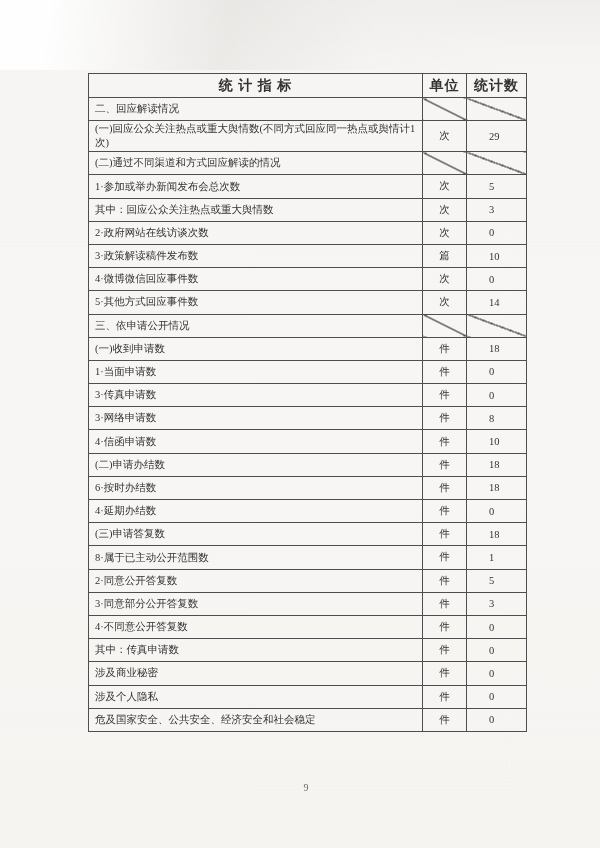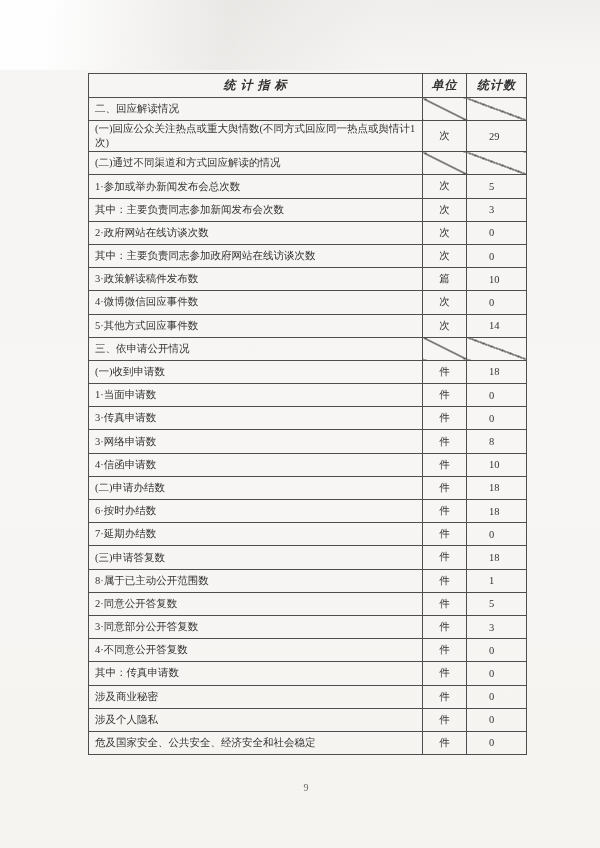--- a/index.html
+++ b/index.html
@@ -43,23 +43,22 @@
     font-weight: normal;
     vertical-align: middle;
     overflow: hidden;
   }
   .stats thead tr { height: 24px; }
   .stats tbody tr { height: 23.2px; }
   .stats tbody tr.tall { height: 31px; }
   .stats th {
     font-weight: bold;
     text-align: center;
-    font-size: 12px;
+    font-size: 14px;
     letter-spacing: 1px;
-    font-style: italic;
   }
   td.c-label {
     text-align: left;
     padding: 1px 3px 1px 6px;
     line-height: 1.32;
     word-break: break-all;
     margin-left: 21px;
   }
   td.c-unit {
     text-align: center;
@@ -121,31 +120,26 @@
     <td class="c-label">(二)通过不同渠道和方式回应解读的情况</td>
     <td class="c-unit slash"></td>
     <td class="c-value slash"></td>
   </tr>
         <tr>
     <td class="c-label">1·参加或举办新闻发布会总次数</td>
     <td class="c-unit">次</td>
     <td class="c-value">5</td>
   </tr>
         <tr>
-    <td class="c-label">其中：主要负责同志参加新闻发布会次数</td>
+    <td class="c-label">其中：回应公众关注热点或重大舆情数</td>
     <td class="c-unit">次</td>
     <td class="c-value">3</td>
   </tr>
         <tr>
     <td class="c-label">2·政府网站在线访谈次数</td>
-    <td class="c-unit">次</td>
-    <td class="c-value">0</td>
-  </tr>
-        <tr>
-    <td class="c-label">其中：主要负责同志参加政府网站在线访谈次数</td>
     <td class="c-unit">次</td>
     <td class="c-value">0</td>
   </tr>
         <tr>
     <td class="c-label">3·政策解读稿件发布数</td>
     <td class="c-unit">篇</td>
     <td class="c-value">10</td>
   </tr>
         <tr>
     <td class="c-label">4·微博微信回应事件数</td>
@@ -191,21 +185,21 @@
     <td class="c-label">(二)申请办结数</td>
     <td class="c-unit">件</td>
     <td class="c-value">18</td>
   </tr>
         <tr>
     <td class="c-label">6·按时办结数</td>
     <td class="c-unit">件</td>
     <td class="c-value">18</td>
   </tr>
         <tr>
-    <td class="c-label">7·延期办结数</td>
+    <td class="c-label">4·延期办结数</td>
     <td class="c-unit">件</td>
     <td class="c-value">0</td>
   </tr>
         <tr>
     <td class="c-label">(三)申请答复数</td>
     <td class="c-unit">件</td>
     <td class="c-value">18</td>
   </tr>
         <tr>
     <td class="c-label">8·属于已主动公开范围数</td>

